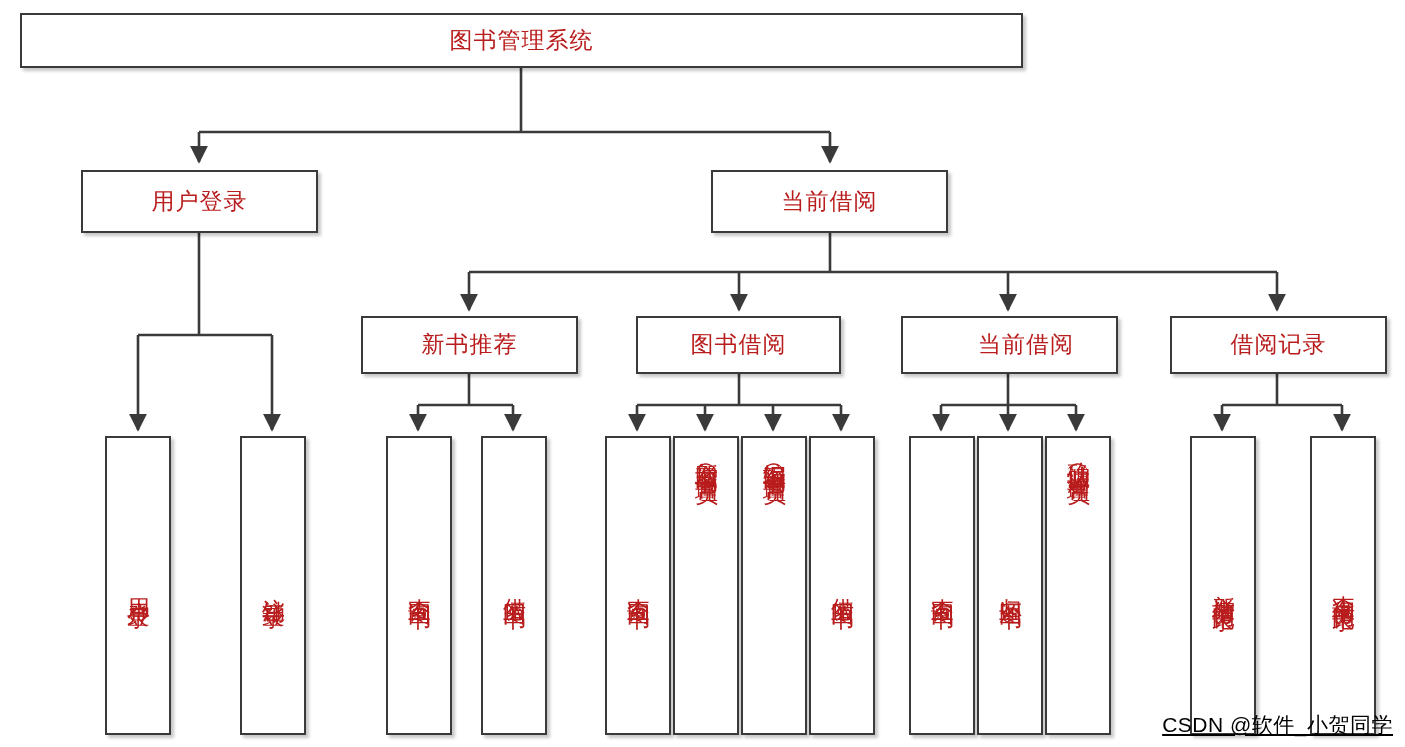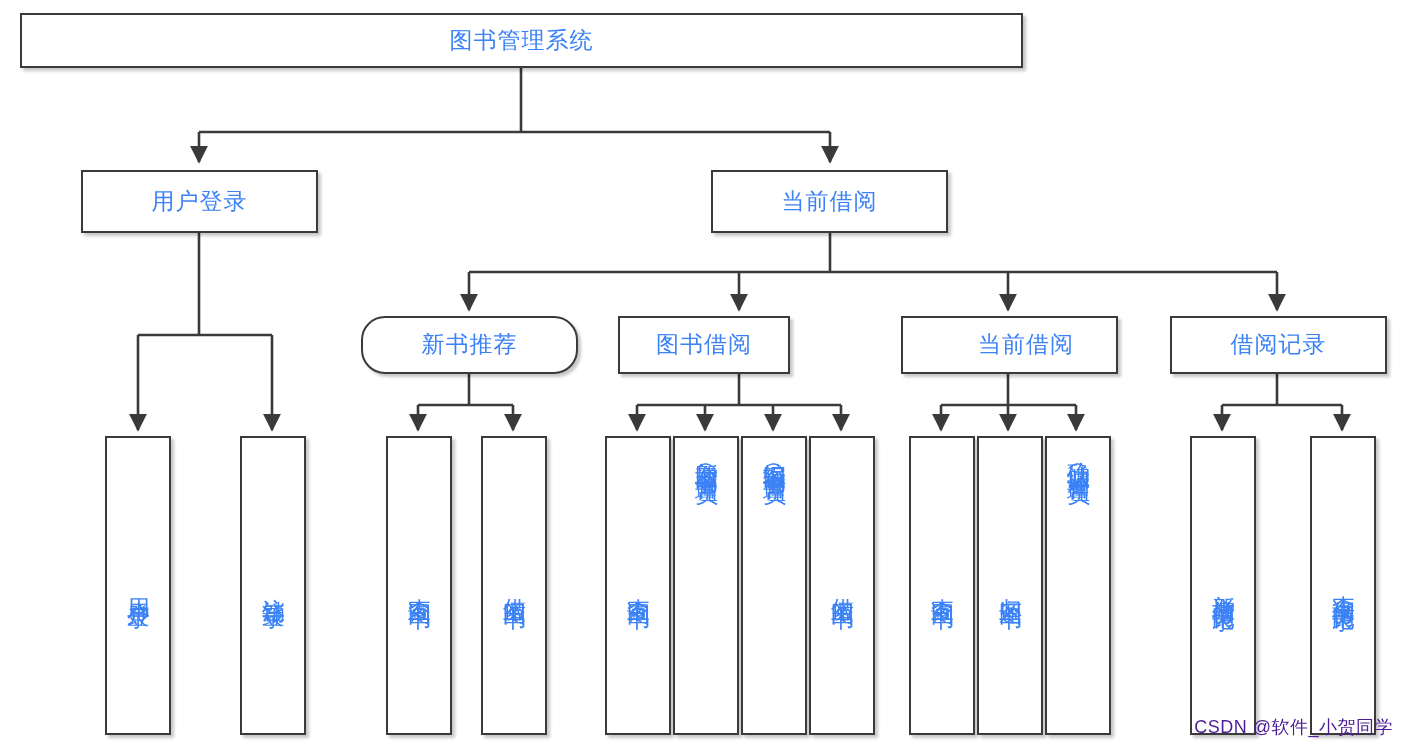--- a/index.html
+++ b/index.html
@@ -26,21 +26,21 @@
   }
   .node {
     position: absolute;
     box-sizing: border-box;
     border: 2px solid #3a3a3a;
     background: #ffffff;
     box-shadow: 3px 3px 3px rgba(0,0,0,0.22);
     display: flex;
     align-items: center;
     justify-content: center;
-    color: #3b82f6;
+    color: #b91c1c;
   }
   .node .label {
     font-size: 23px;
     line-height: 1.12;
     letter-spacing: 1px;
     white-space: nowrap;
   }
   
   .node.vert {
     align-items: flex-start;
@@ -56,25 +56,26 @@
     white-space: nowrap;
   }
   .node.vert.centered {
     align-items: center;
     padding-top: 0;
   }
   .watermark {
     position: absolute;
     right: 12px;
     bottom: 8px;
-    font-size: 18px;
-    color: #4c1d95;
+    font-size: 21px;
+    color: #000000;
     letter-spacing: 0.5px;
     white-space: nowrap;
     pointer-events: none;
+    text-decoration: underline;
   }
 </style>
 </head>
 <body>
 
 <div id="canvas">
 
   <svg id="edges" viewBox="0 0 1405 747" xmlns="http://www.w3.org/2000/svg">
     <defs>
       <marker id="arrow" viewBox="0 0 10 10" refX="9" refY="5" markerWidth="7" markerHeight="7" orient="auto-start-reverse">
@@ -129,24 +130,24 @@
     <span class="label">图书管理系统</span>
   </div>
 
   <div class="node" style="left:81px; top:170px; width:237px; height:63px;">
     <span class="label">用户登录</span>
   </div>
   <div class="node" style="left:711px; top:170px; width:237px; height:63px;">
     <span class="label">当前借阅</span>
   </div>
 
-  <div class="node" style="left:361px; top:316px; width:217px; height:58px;border-radius:24px;">
+  <div class="node" style="left:361px; top:316px; width:217px; height:58px;">
     <span class="label">新书推荐</span>
   </div>
-  <div class="node" style="left:618px; top:316px; width:172px; height:58px;">
+  <div class="node" style="left:636px; top:316px; width:205px; height:58px;">
     <span class="label">图书借阅</span>
   </div>
   <div class="node" style="left:901px; top:316px; width:217px; height:58px;padding-left:33px;">
     <span class="label">当前借阅</span>
   </div>
   <div class="node" style="left:1170px; top:316px; width:217px; height:58px;text-align:right;">
     <span class="label">借阅记录</span>
   </div>
 
   <div class="node vert centered" style="left:105px; top:436px; width:66px; height:299px;">

